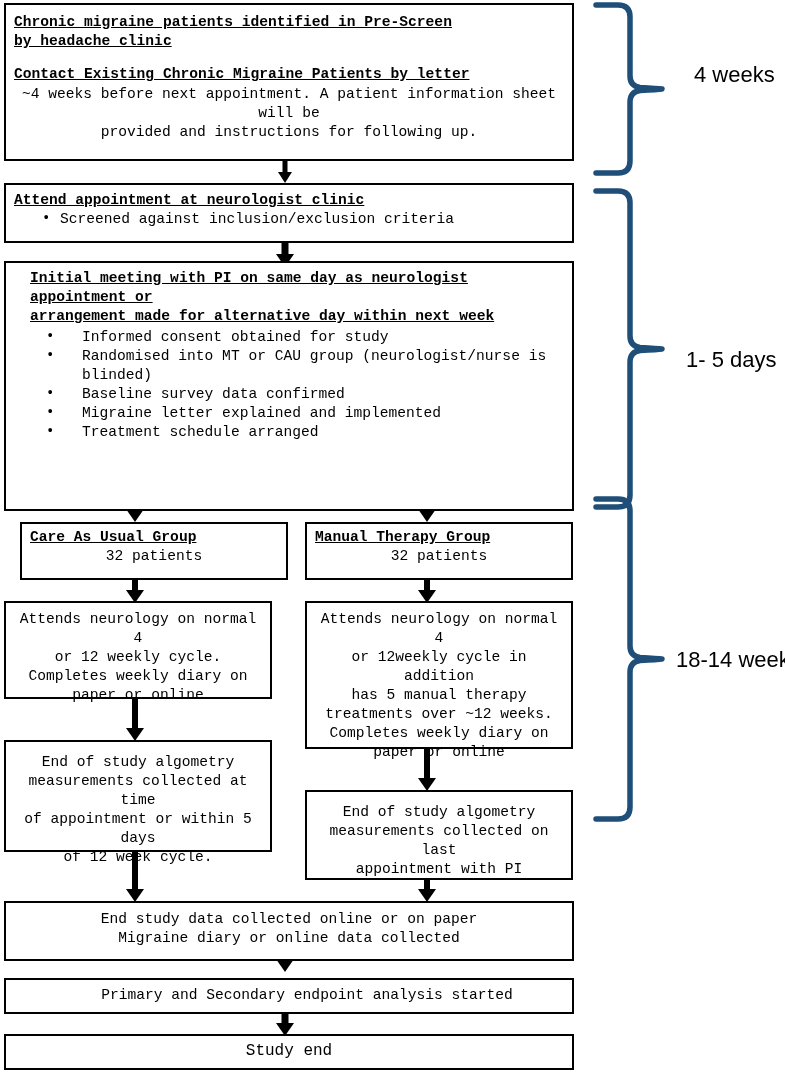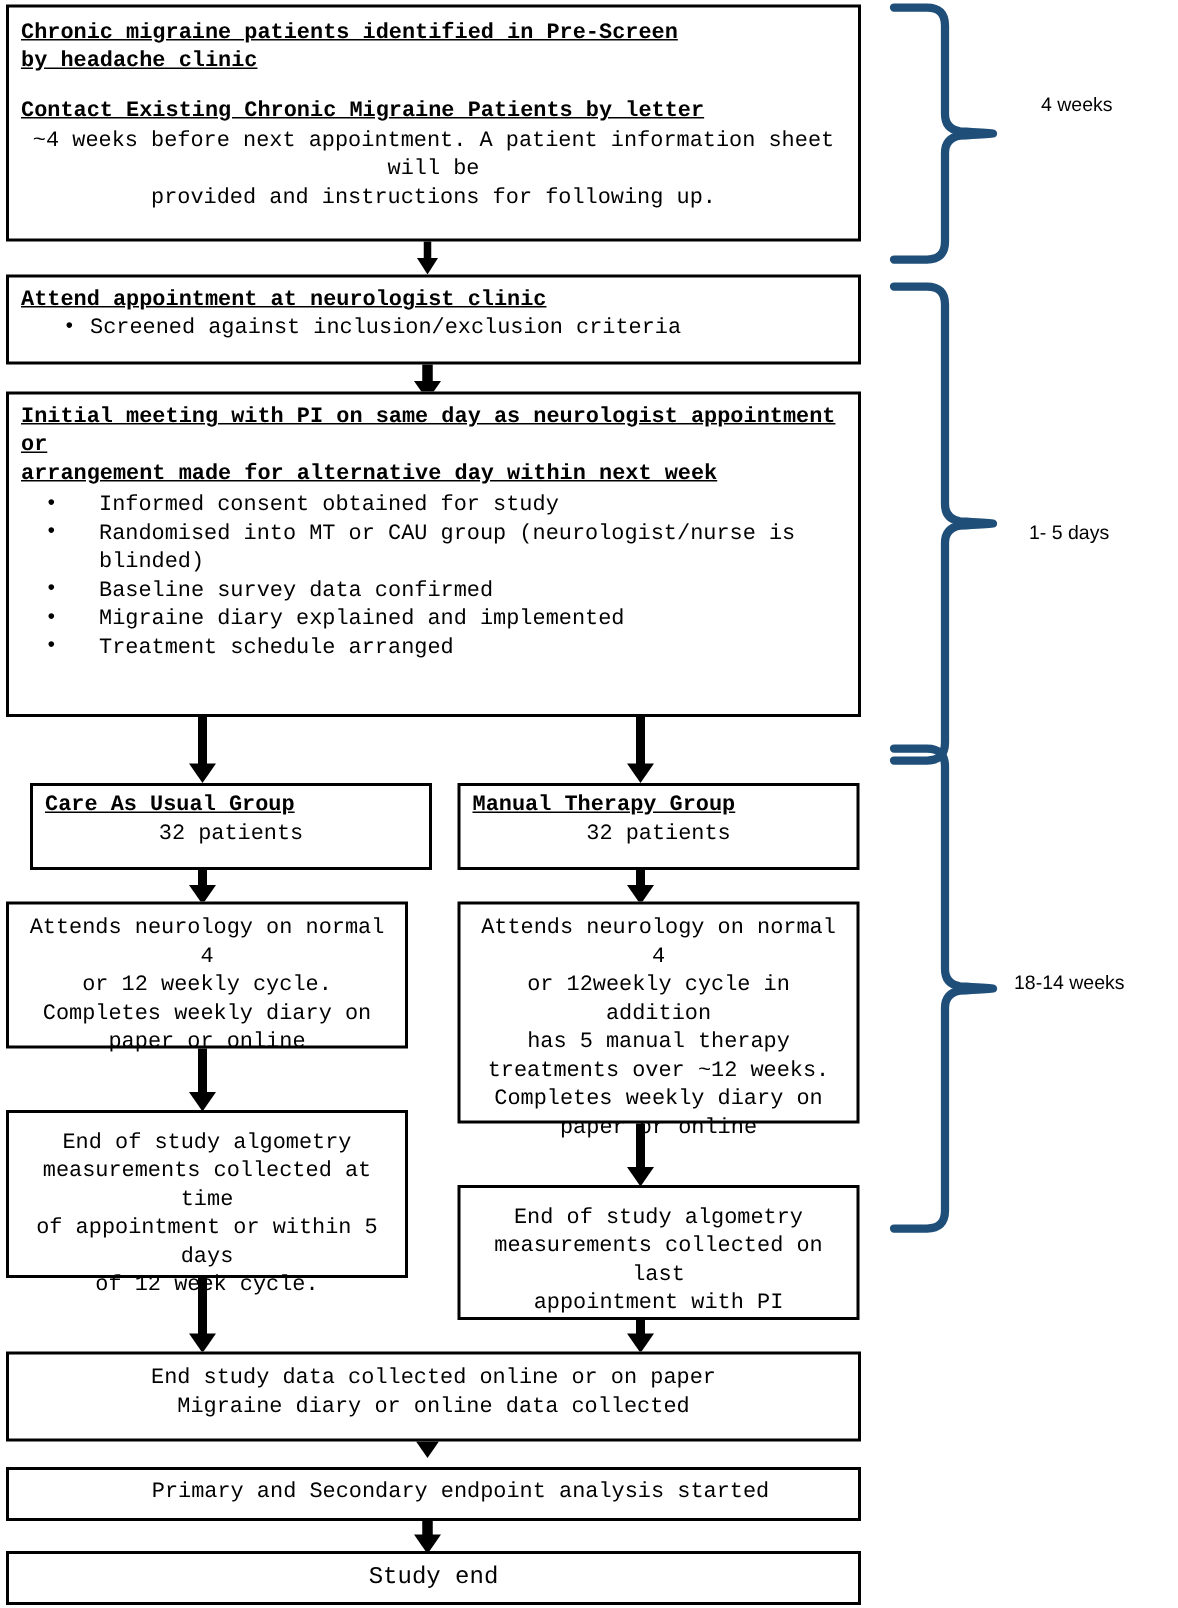--- a/index.html
+++ b/index.html
@@ -59,21 +59,21 @@
   .arrow.thin .head{
     border-left-width:7px;border-right-width:7px;border-top-width:11px;
   }
 
   
   .brace{position:absolute;z-index:4;}
   .brace svg{display:block;overflow:visible;}
   .tlabel{
     position:absolute;
     font-family:"Liberation Sans", sans-serif;
-    font-size:13px;
+    font-size:22px;
     color:#000;
     white-space:nowrap;
     z-index:5;
   }
 
   
   .altfont{font-family:"DejaVu Sans", sans-serif;font-size:16px;}
 </style>
 </head>
 <body>
@@ -105,29 +105,29 @@
         <li>Screened against inclusion/exclusion criteria</li>
       </ul>
     </div>
   </div>
 
   <div class="arrow" style="left:272px;top:241px;width:26px;height:26px;">
     <div class="stem" style="width:7px;height:15px;"></div>
     <div class="head"></div>
   </div>
 
-  <div class="box" style="left:4px;top:261px;width:570px;height:217px;">
+  <div class="box" style="left:4px;top:261px;width:570px;height:250px;padding-left:16px;">
     <div class="pad lft" style="padding-top:6px;">
       <span class="ttl">Initial meeting with PI on same day as neurologist appointment or</span>
       <span class="ttl">arrangement made for alternative day within next week</span>
       <ul class="blist" style="margin-top:2px;">
         <li>Informed consent  obtained for study</li>
         <li>Randomised into MT or CAU group (neurologist/nurse is blinded)</li>
         <li>Baseline survey data confirmed</li>
-        <li>Migraine diary explained and implemented</li>
+        <li>Migraine letter explained and implemented</li>
         <li>Treatment schedule arranged</li>
       </ul>
     </div>
   </div>
 
   <div class="arrow" style="left:122px;top:455px;width:26px;height:67px;">
     <div class="stem" style="width:6px;height:55px;"></div>
     <div class="head"></div>
   </div>
   <div class="arrow" style="left:414px;top:455px;width:26px;height:67px;">

